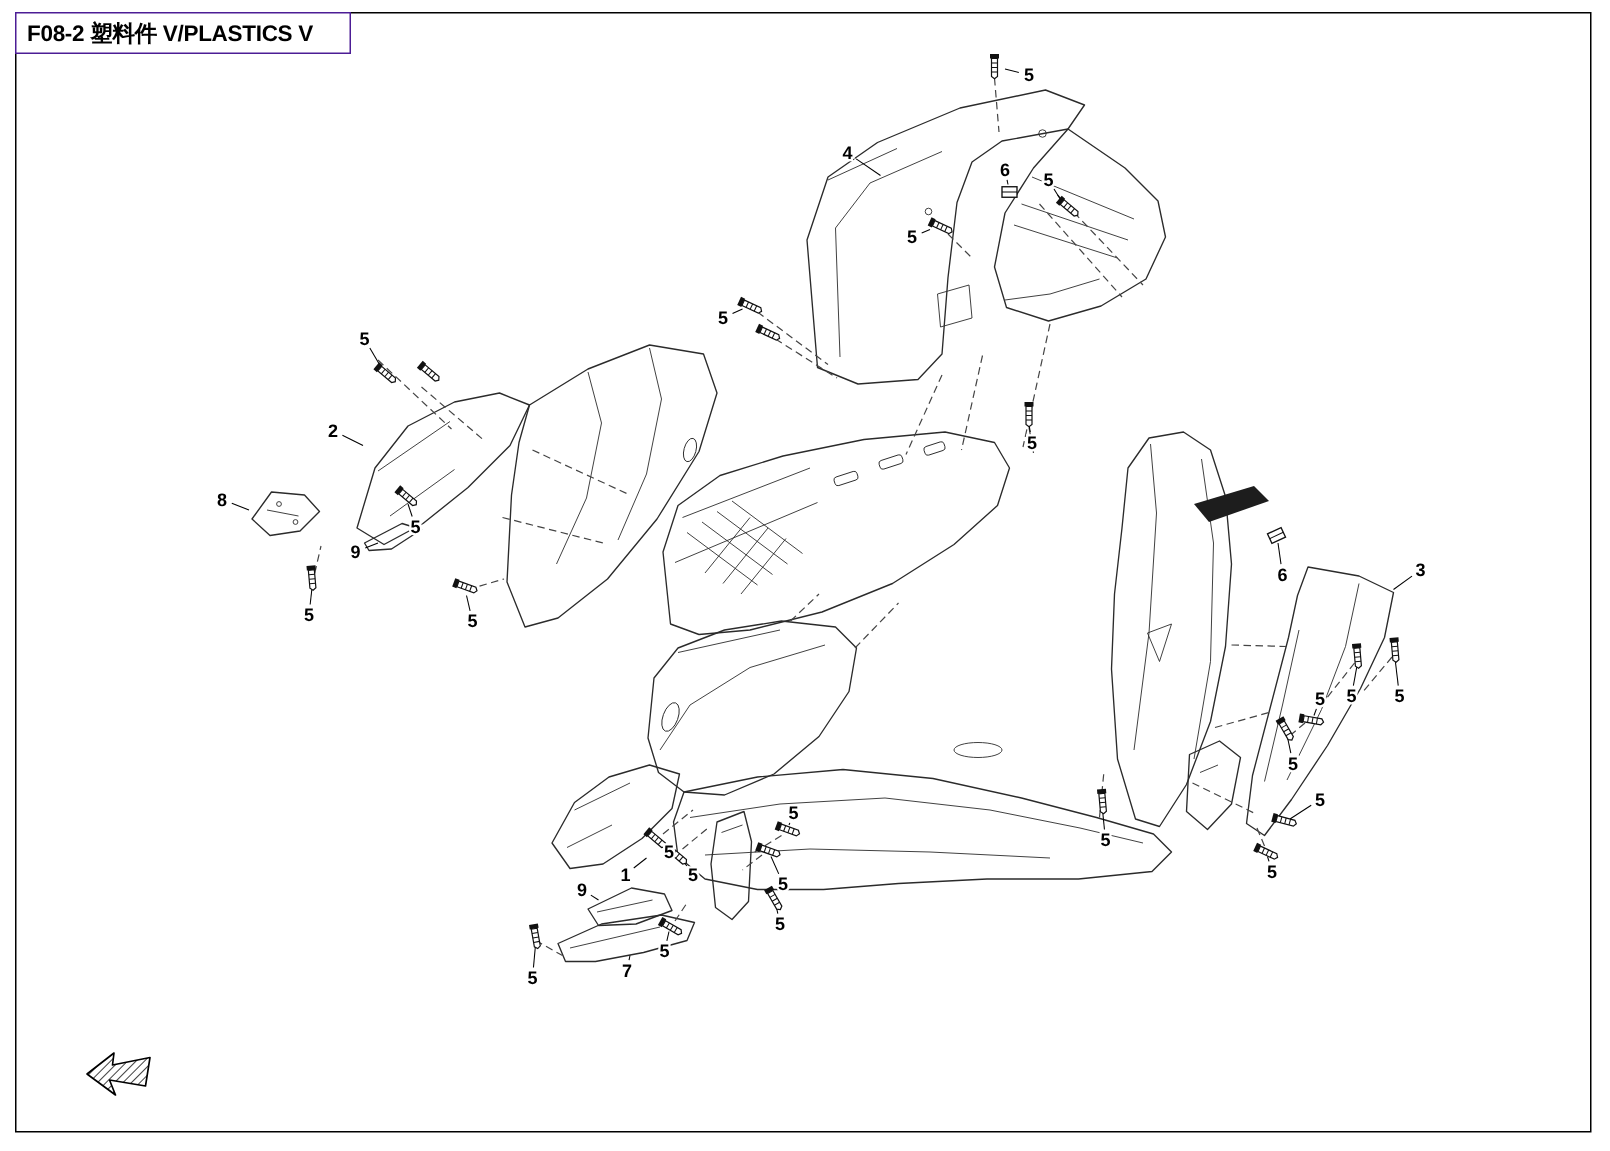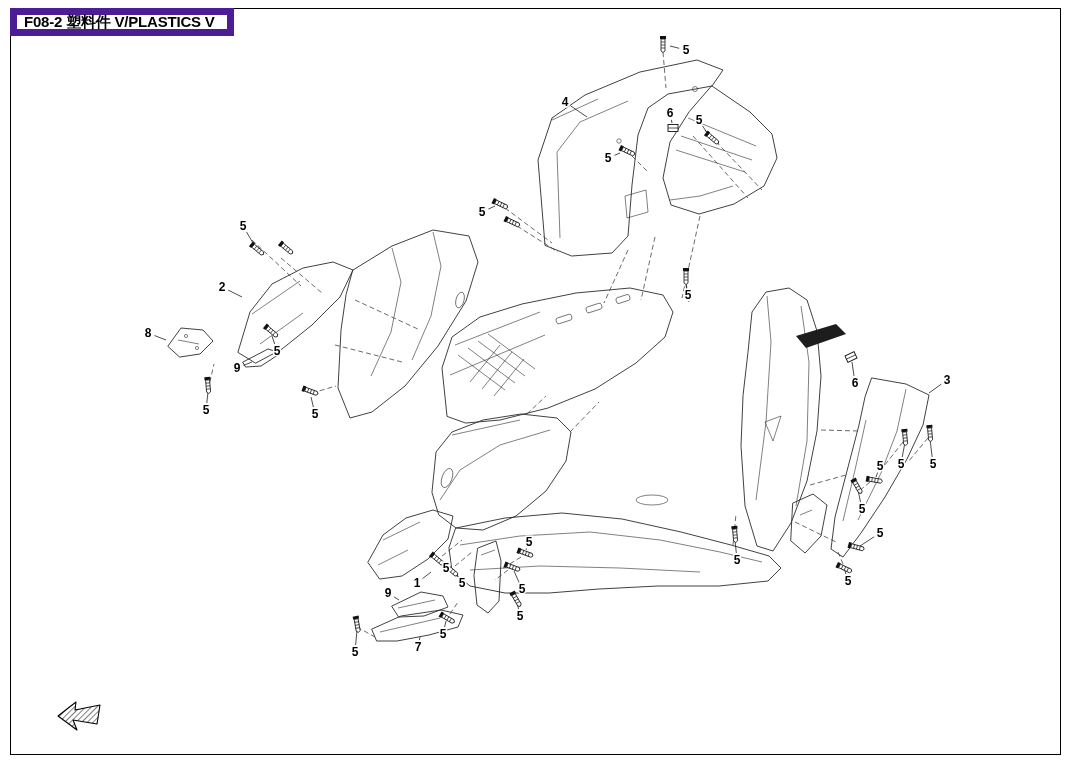--- a/index.html
+++ b/index.html
@@ -2,21 +2,21 @@
 <html><head>
 <meta charset="utf-8">
 <style>
   html,body{margin:0;padding:0;background:#fff;}
   body{width:1073px;height:767px;position:relative;overflow:hidden;
        font-family:"Liberation Sans",sans-serif;color:#000;}
   .page{position:absolute;inset:0;background:#fff;}
   .frame{position:absolute;left:10px;top:8px;width:1051px;height:747px;
          border:1px solid #000;box-sizing:border-box;}
   .title-box{position:absolute;left:10px;top:8px;width:224px;height:28px;
-             border:7px solid #4c1d95;box-sizing:border-box;background:#fff;
+             border:1px solid #4c1d95;box-sizing:border-box;background:#fff;
              display:flex;align-items:center;padding-left:7px;}
   .title-box span{font-size:15px;font-weight:700;letter-spacing:-0.2px;white-space:nowrap;}
   svg.diagram{position:absolute;left:0;top:0;width:1073px;height:767px;}
   .ln{fill:none;stroke:#2b2b2b;stroke-width:0.9;stroke-linejoin:round;stroke-linecap:round;}
   .thin{fill:none;stroke:#2b2b2b;stroke-width:0.6;stroke-linejoin:round;}
   .dash{fill:none;stroke:#444;stroke-width:0.8;stroke-dasharray:5 3;}
   .leader{stroke:#000;stroke-width:0.7;}
   .callout{font:700 12px "Liberation Sans",sans-serif;fill:#000;text-anchor:middle;
            paint-order:stroke;stroke:#fff;stroke-width:3px;}
   .dark{fill:#1d1d1d;stroke:none;}

